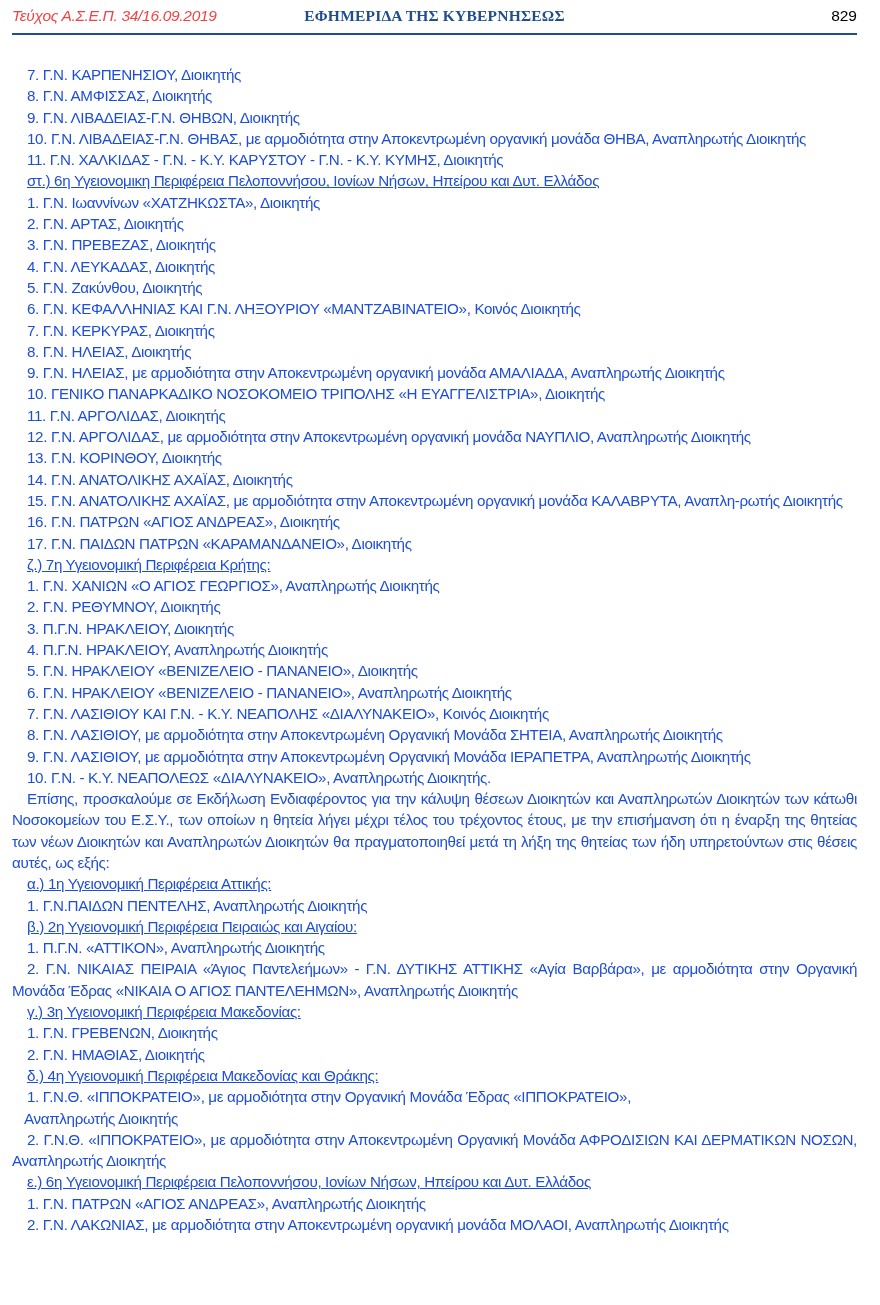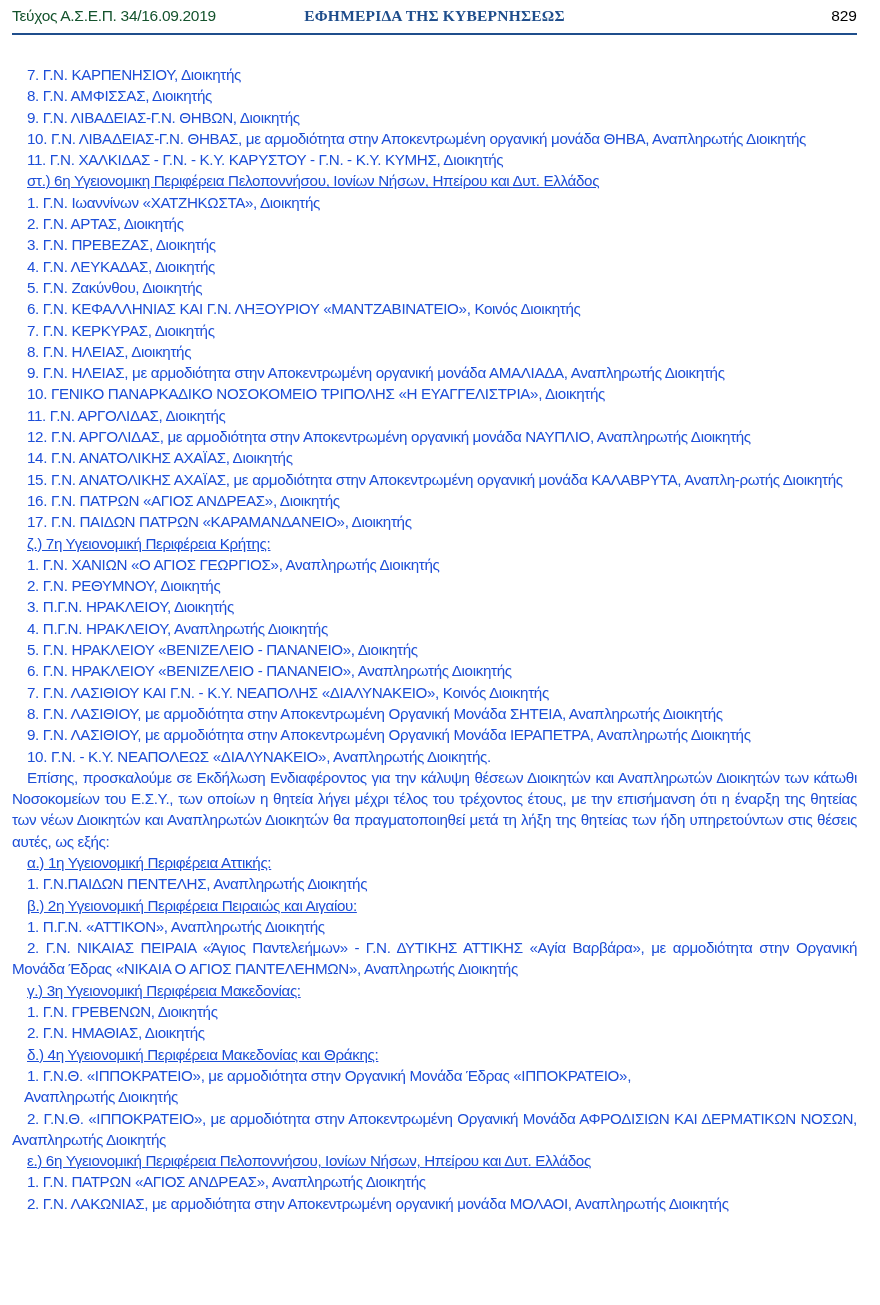--- a/index.html
+++ b/index.html
@@ -1,18 +1,18 @@
 <!DOCTYPE html>
 <html><head>
 <meta charset="utf-8">
 <style>
   html, body { margin: 0; padding: 0; background: #ffffff; }
   body { width: 880px; height: 1305px; overflow: hidden; position: relative; }
   .header { position: absolute; left: 12px; top: 0; width: 845px; height: 33px; border-bottom: 2px solid #1f4e8c; }
-  .hdr-left { position: absolute; left: 0; top: 7px; font-family: "Liberation Sans", sans-serif; font-size: 15.5px; color: #14532d; letter-spacing: -0.3px; }
+  .hdr-left { position: absolute; left: 0; top: 7px; font-family: "Liberation Sans", sans-serif; font-size: 15.5px; color: #ef4444; letter-spacing: -0.3px; font-style: italic; }
   .hdr-center { position: absolute; left: 0; right: 0; top: 7px; text-align: center; font-family: "Liberation Serif", serif; font-weight: bold; font-size: 15.5px; color: #1f4e8c; letter-spacing: 0.2px; }
   .hdr-right { position: absolute; right: 0; top: 7px; font-family: "Liberation Sans", sans-serif; font-size: 15.5px; color: #000000; }
   .body { position: absolute; left: 12px; top: 64px; width: 845px; font-family: "Liberation Sans", sans-serif; font-size: 15.2px; line-height: 21.3px; color: #1d4ed8; letter-spacing: -0.35px; }
   .p { margin: 0; text-indent: 15px; text-align: justify; }
   .heading { text-decoration: underline; }
   .noind { text-indent: 0; margin-left: 12px; }
 </style>
 </head>
 <body>
 
@@ -34,20 +34,21 @@
   <p class="p">3. Γ.Ν. ΠΡΕΒΕΖΑΣ, Διοικητής</p>
   <p class="p">4. Γ.Ν. ΛΕΥΚΑΔΑΣ, Διοικητής</p>
   <p class="p">5. Γ.Ν. Ζακύνθου, Διοικητής</p>
   <p class="p">6. Γ.Ν. ΚΕΦΑΛΛΗΝΙΑΣ ΚΑΙ Γ.Ν. ΛΗΞΟΥΡΙΟΥ «ΜΑΝΤΖΑΒΙΝΑΤΕΙΟ», Κοινός Διοικητής</p>
   <p class="p">7. Γ.Ν. ΚΕΡΚΥΡΑΣ, Διοικητής</p>
   <p class="p">8. Γ.Ν. ΗΛΕΙΑΣ, Διοικητής</p>
   <p class="p">9. Γ.Ν. ΗΛΕΙΑΣ, με αρμοδιότητα στην Αποκεντρωμένη οργανική μονάδα ΑΜΑΛΙΑΔΑ, Αναπληρωτής Διοικητής</p>
   <p class="p">10. ΓΕΝΙΚΟ ΠΑΝΑΡΚΑΔΙΚΟ ΝΟΣΟΚΟΜΕΙΟ ΤΡΙΠΟΛΗΣ «Η ΕΥΑΓΓΕΛΙΣΤΡΙΑ», Διοικητής</p>
   <p class="p">11. Γ.Ν. ΑΡΓΟΛΙΔΑΣ, Διοικητής</p>
   <p class="p">12. Γ.Ν. ΑΡΓΟΛΙΔΑΣ, με αρμοδιότητα στην Αποκεντρωμένη οργανική μονάδα ΝΑΥΠΛΙΟ, Αναπληρωτής Διοικητής</p>
+  <p class="p">13. Γ.Ν. ΚΟΡΙΝΘΟΥ, Διοικητής</p>
   <p class="p">14. Γ.Ν. ΑΝΑΤΟΛΙΚΗΣ ΑΧΑΪΑΣ, Διοικητής</p>
   <p class="p">15. Γ.Ν. ΑΝΑΤΟΛΙΚΗΣ ΑΧΑΪΑΣ, με αρμοδιότητα στην Αποκεντρωμένη οργανική μονάδα ΚΑΛΑΒΡΥΤΑ, Αναπλη-ρωτής Διοικητής</p>
   <p class="p">16. Γ.Ν. ΠΑΤΡΩΝ «ΑΓΙΟΣ ΑΝΔΡΕΑΣ», Διοικητής</p>
   <p class="p">17. Γ.Ν. ΠΑΙΔΩΝ ΠΑΤΡΩΝ «ΚΑΡΑΜΑΝΔΑΝΕΙΟ», Διοικητής</p>
   <p class="p heading">ζ.) 7η Υγειονομική Περιφέρεια Κρήτης:</p>
   <p class="p">1. Γ.Ν. ΧΑΝΙΩΝ «Ο ΑΓΙΟΣ ΓΕΩΡΓΙΟΣ», Αναπληρωτής Διοικητής</p>
   <p class="p">2. Γ.Ν. ΡΕΘΥΜΝΟΥ, Διοικητής</p>
   <p class="p">3. Π.Γ.Ν. ΗΡΑΚΛΕΙΟΥ, Διοικητής</p>
   <p class="p">4. Π.Γ.Ν. ΗΡΑΚΛΕΙΟΥ, Αναπληρωτής Διοικητής</p>
   <p class="p">5. Γ.Ν. ΗΡΑΚΛΕΙΟΥ «ΒΕΝΙΖΕΛΕΙΟ - ΠΑΝΑΝΕΙΟ», Διοικητής</p>

